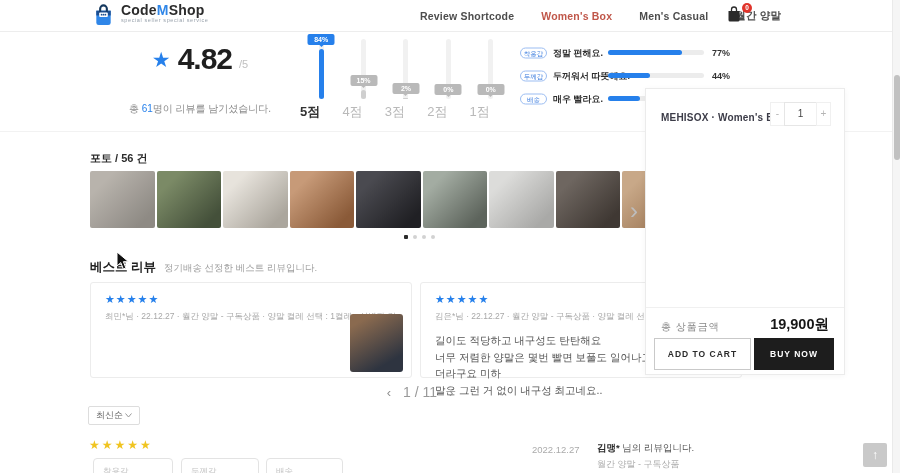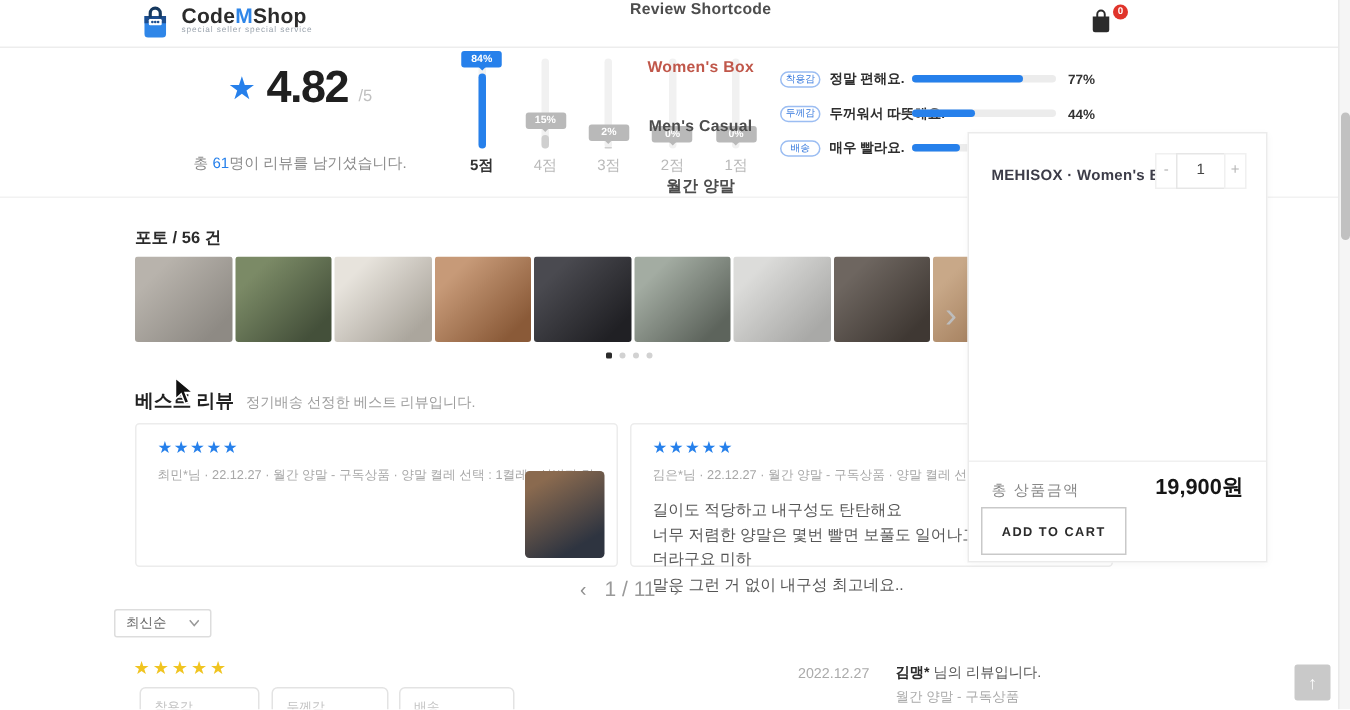--- a/index.html
+++ b/index.html
@@ -7,21 +7,21 @@
   .stage{position:relative;width:900px;height:473px;background:#fff;overflow:hidden;
          font-family:"Liberation Sans","DejaVu Sans",sans-serif;color:#333;}
 
   
   .hdr{position:absolute;left:0;top:0;width:900px;height:32px;background:#fff;border-bottom:1px solid #ededed;z-index:5;}
   .logo{position:absolute;left:92px;top:3px;display:flex;align-items:flex-start;gap:6px;cursor:pointer;}
   .logo-txt{line-height:1;}
   .logo-name{font-size:14px;font-weight:bold;color:#2b2b2b;letter-spacing:.2px;}
   .logo-name .m{color:#2f86e8;}
   .logo-tag{font-size:5.5px;color:#9aa3ad;letter-spacing:.6px;margin-top:1px;}
-  .nav{position:absolute;left:420px;top:0;height:32px;display:flex;align-items:center;gap:27px;flex-direction:column;}
+  .nav{position:absolute;left:420px;top:0;height:32px;display:flex;align-items:center;gap:27px;}
   .nav-item{font-size:10.5px;font-weight:bold;color:#4d4d4d;letter-spacing:.2px;cursor:pointer;white-space:nowrap;}
   .nav-item.active{color:#c0574a;}
   .cart{position:absolute;left:727px;top:6px;width:22px;height:20px;cursor:pointer;}
   .cart-badge{position:absolute;right:-3px;top:-3px;width:10px;height:10px;border-radius:50%;background:#e0342b;
               color:#fff;font-size:6.5px;font-weight:bold;text-align:center;line-height:10px;}
 
   
   .score-block{position:absolute;left:100px;top:44px;width:200px;text-align:center;}
   .score-line{display:flex;align-items:center;justify-content:center;gap:7px;}
   .score-star{color:#2680eb;font-size:21px;line-height:1;}
@@ -34,21 +34,21 @@
   .chart{position:absolute;left:300px;top:33px;width:212px;height:85px;display:flex;}
   .bar-col{position:relative;width:42.4px;height:85px;flex:none;}
   .bar-track{position:absolute;left:50%;margin-left:-2.5px;top:6px;width:5px;height:60px;background:#f1f1f1;border-radius:3px;}
   .bar-fill{position:absolute;bottom:0;left:0;width:100%;background:#cfcfcf;border-radius:3px;}
   .bar-fill.hot{background:#2680eb;}
   .bar-badge{position:absolute;left:50%;transform:translateX(-50%);min-width:27px;height:11px;line-height:11px;
              background:#b9b9b9;color:#fff;font-size:7px;font-weight:bold;text-align:center;border-radius:2px;padding:0 2px;}
   .bar-badge::after{content:"";position:absolute;left:50%;bottom:-5px;margin-left:-3px;border:3px solid transparent;border-top-color:#b9b9b9;}
   .bar-badge.hot{background:#2680eb;}
   .bar-badge.hot::after{border-top-color:#2680eb;}
-  .bar-label{position:absolute;top:70px;width:100%;text-align:center;font-size:10px;color:#b9b9b9;}
+  .bar-label{position:absolute;top:70px;width:100%;text-align:left;font-size:13px;color:#b9b9b9;}
   .bar-label.hot{color:#333;font-weight:bold;}
 
   
   .attrs{position:absolute;left:520px;top:41px;width:285px;}
   .attr-row{position:relative;height:23px;}
   .attr-pill{position:absolute;left:0;top:50%;transform:translateY(-50%);width:27px;height:11px;line-height:10px;
              border:1px solid #9bbdf2;border-radius:6px;color:#3578dd;font-size:6.5px;text-align:center;}
   .attr-lab{position:absolute;left:33px;top:50%;transform:translateY(-50%);font-size:9px;font-weight:bold;color:#2e2e2e;white-space:nowrap;}
   .attr-bar{position:absolute;left:88px;top:50%;margin-top:-2.5px;width:96px;height:5px;background:#ececec;border-radius:3px;}
   .attr-fill{position:absolute;left:0;top:0;height:5px;background:#2680eb;border-radius:3px;}
@@ -73,21 +73,21 @@
   .rc-stars{color:#2680eb;font-size:11px;letter-spacing:1px;line-height:1;}
   .rc-meta{margin-top:6px;font-size:8.5px;color:#a8a8a8;white-space:nowrap;overflow:hidden;}
   .rc-body{margin-top:9px;font-size:10.5px;color:#555;line-height:16.5px;white-space:pre-line;}
   .rc-body.narrow{width:248px;}
   .rc-photo{position:absolute;right:8px;top:31px;width:53px;height:58px;border-radius:3px;}
 
   
   .pager{position:absolute;left:300px;top:384px;width:240px;display:flex;justify-content:center;align-items:center;gap:12px;}
   .pg-arrow{font-size:13px;color:#8f8f8f;cursor:pointer;line-height:1;}
   .pg-label{font-size:14px;color:#999;}
-  .sort{position:absolute;left:76px;top:406px;width:65px;height:19px;border:1px solid #ddd;border-radius:2px;
+  .sort{position:absolute;left:88px;top:406px;width:52px;height:19px;border:1px solid #ddd;border-radius:2px;
         display:flex;align-items:center;justify-content:space-between;padding:0 7px;cursor:pointer;background:#fff;}
   .sort-val{font-size:9px;color:#666;}
   .gold-stars{position:absolute;left:89px;top:438px;color:#f0c420;font-size:12px;letter-spacing:2px;}
   .rv-date{position:absolute;left:532px;top:444px;font-size:9.5px;color:#ababab;}
   .rv-name{position:absolute;left:597px;top:442px;font-size:9.5px;color:#555;}
   .rv-name b{color:#2b2b2b;}
   .rv-prod{position:absolute;left:597px;top:458px;font-size:9px;color:#ababab;}
   .bottom-pill{position:absolute;top:458px;height:24px;border:1px solid #e3e3e3;border-radius:4px;background:#fff;
                font-size:8.5px;color:#c2c2c2;padding:7px 0 0 9px;}
 
@@ -293,20 +293,21 @@
     <div class="pn-title">MEHISOX · Women's Box</div>
     <div class="stepper">
       <div class="st-btn">-</div>
       <div class="st-val">1</div>
       <div class="st-btn">+</div>
     </div>
     <div class="pn-div"></div>
     <div class="pn-total-lab">총 상품금액</div>
     <div class="pn-total-val">19,900원</div>
     <div class="btn-cart">ADD TO CART</div>
+    <div class="btn-buy">BUY NOW</div>
   </div>
 
   <div class="scrollbar">
     <div class="sb-thumb"></div>
   </div>
   <div class="to-top">↑</div>
   <div class="cursor">
     <svg width="14" height="20" viewBox="0 0 14 20">
         <path d="M1 1 L1 15 L4.8 11.6 L7.3 18 L9.9 17 L7.4 10.7 L12.5 10.7 Z" fill="#111" stroke="#fff" stroke-width="1"></path>
       </svg>

